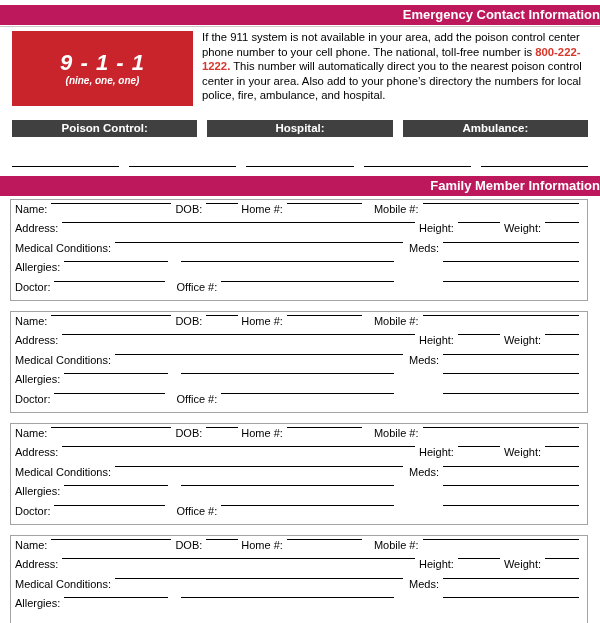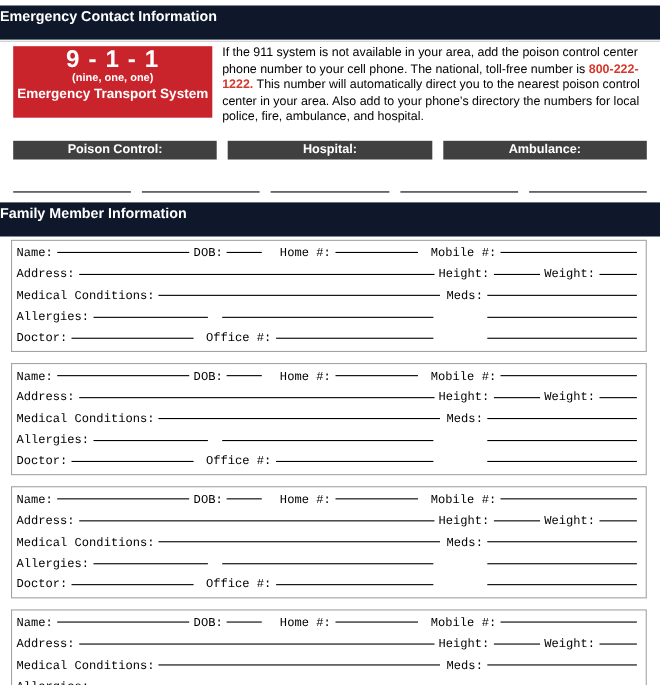--- a/index.html
+++ b/index.html
@@ -1,65 +1,64 @@
 <!DOCTYPE html>
 <html><head>
 <meta charset="utf-8">
 <style>
   * { margin:0; padding:0; box-sizing:border-box; }
   html,body { width:600px; height:623px; overflow:hidden; background:#fff;
               font-family:"Liberation Sans","DejaVu Sans",sans-serif; color:#000; }
 
-  .black-bar { background:#0f172a; color:#fff; text-align:left;
-               font-weight:bold; font-size:13px; height:31px; line-height:20px; }
+  .black-bar { background:#be185d; color:#fff; text-align:right;
+               font-weight:bold; font-size:13px; height:20px; line-height:20px; }
   .top-bar { margin-top:5px; }
   .shadow-line { height:1px; background:#c9c9c9; margin-top:1px; }
 
   .intro-row { display:flex; margin:4px 8px 0 12px; }
-  .badge-911 { width:181px; height:65px; background:#c9242c; color:#fff;
+  .badge-911 { width:181px; height:75px; background:#c9242c; color:#fff;
                display:flex; flex-direction:column; align-items:center;
-               text-align:center; flex:none; }
+               justify-content:center; text-align:center; flex:none;font-style:italic; }
   .badge-number { font-size:22px; font-weight:bold; line-height:23px; letter-spacing:1px; }
   .badge-sub { font-size:10px; font-weight:bold; line-height:13px; }
   .badge-caption { font-size:12.3px; font-weight:bold; line-height:15px; white-space:nowrap; }
   .intro-text { margin-left:9px; width:392px; font-size:11.3px; line-height:14.55px; margin-top:-1px; }
   .phone-red { color:#d6372b; font-weight:bold; }
 
   .contact-bars { display:flex; gap:10px; margin:14px 12px 0 12px; }
   .contact-bars .cbar { flex:1; background:#404040; color:#fff; font-weight:bold;
                         font-size:11.5px; height:17px; line-height:17px; text-align:center; }
   .contact-lines { display:flex; gap:10px; margin:0 12px; }
   .contact-lines .cline { flex:1; height:30px; border-bottom:1px solid #000; }
 
   .family-bar { margin-top:9px; }
 
   .member-list { margin:3px 12px 0 10px; }
   .member-box { border:1px solid #a3a3a3; height:102px; margin-bottom:10px;
                 padding:3px 8px 0 4px; }
-  .frow { display:flex; align-items:center; height:19.4px;font-family:Liberation Mono, monospace; }
+  .frow { display:flex; align-items:flex-start; height:19.4px; }
   .lbl { white-space:nowrap; font-size:11px; line-height:13px; padding-right:4px; }
   .bl  { border-bottom:1px solid #000; margin-bottom:3px; }
   .fl  { flex:1; }
   .w120{width:120px} .w32{width:32px} .w75{width:75px} .w42{width:42px}
   .w34{width:34px} .w104{width:104px} .w136{width:136px} .w111{width:111px}
   .ml4{margin-left:4px} .ml6{margin-left:6px} .ml8{margin-left:4px}
   .ml11{margin-left:11px} .ml12{margin-left:12px} .ml13{margin-left:13px}
-  .ml16{margin-left:16px} .mr49{margin-right:49px}
+  .ml16{margin-left:3px} .mr49{margin-right:49px}
 </style>
 </head>
 <body>
 
 <div class="black-bar top-bar">Emergency Contact Information</div>
 <div class="shadow-line"></div>
 
 <div class="intro-row">
   <div class="badge-911" style="background: rgb(201, 36, 44); color: rgb(255, 255, 255);">
     <div class="badge-number">9 - 1 - 1</div>
     <div class="badge-sub">(nine, one, one)</div>
-    <div class="badge-caption">Emergency Transport System</div>
   </div>
   <div class="intro-text"><span>If the 911 system is not available in your area, add the poison control center phone number to your cell phone. The national, toll-free number is </span><span class="phone-red" style="color: rgb(214, 55, 43);">800-222-1222.</span><span> This number will automatically direct you to the nearest poison control center in your area. Also add to your phone’s directory the numbers for local police, fire, ambulance, and hospital.</span></div>
 </div>
 
 <div class="contact-bars">
   <div class="cbar">Poison Control:</div>
   <div class="cbar">Hospital:</div>
   <div class="cbar">Ambulance:</div>
 </div>
 <div class="contact-lines">

